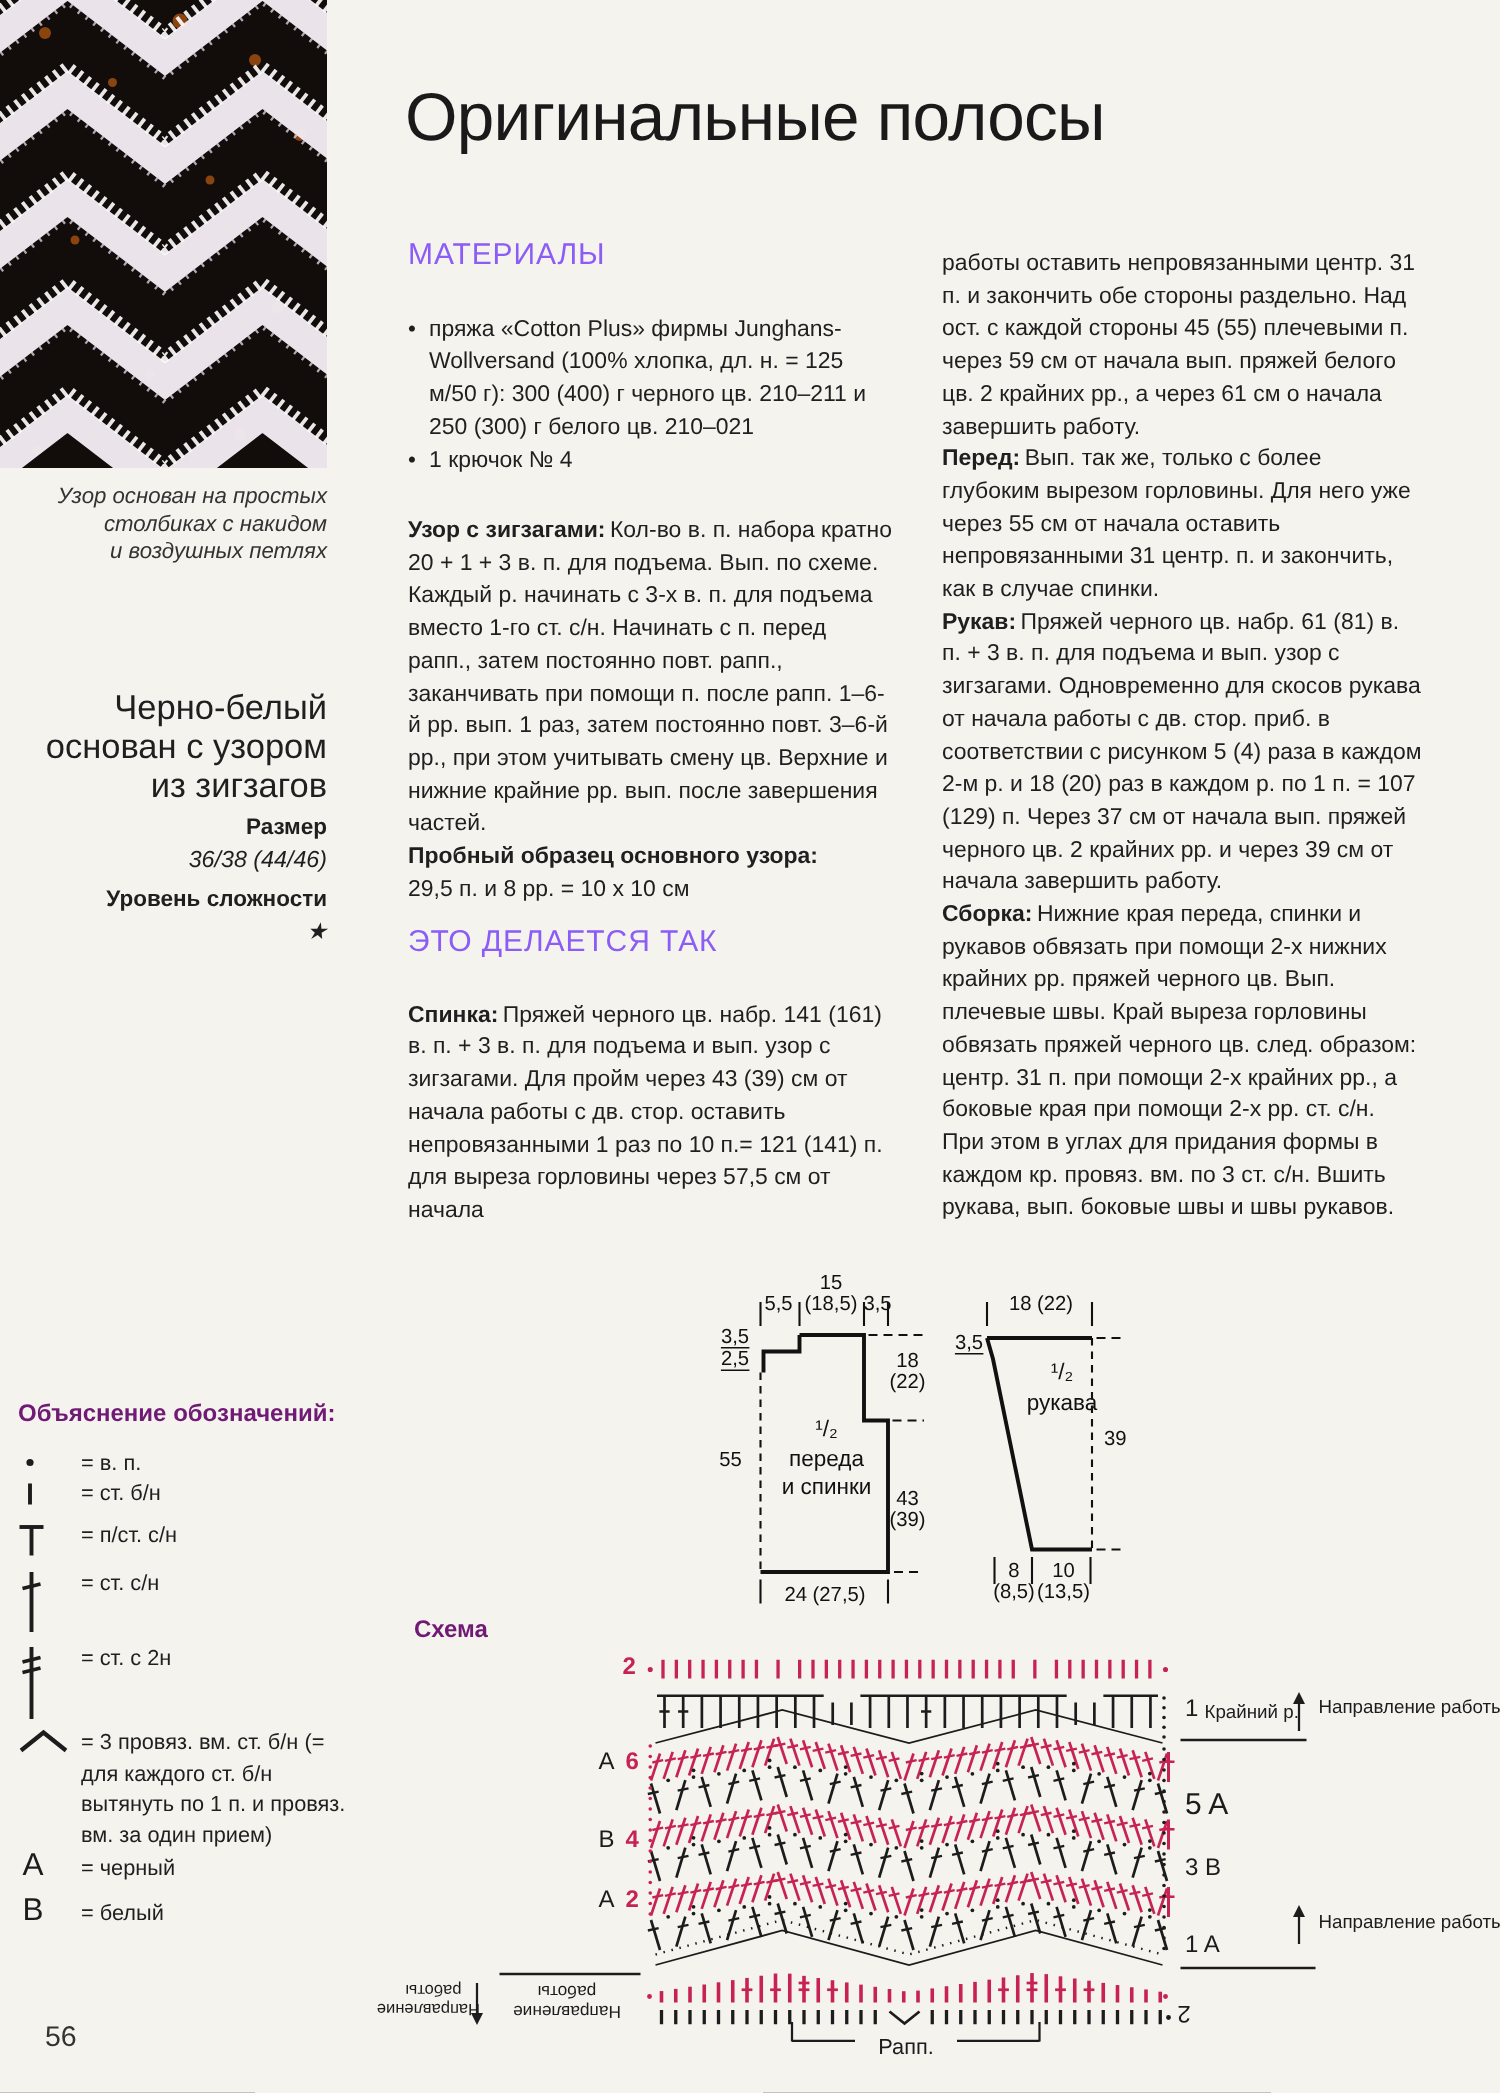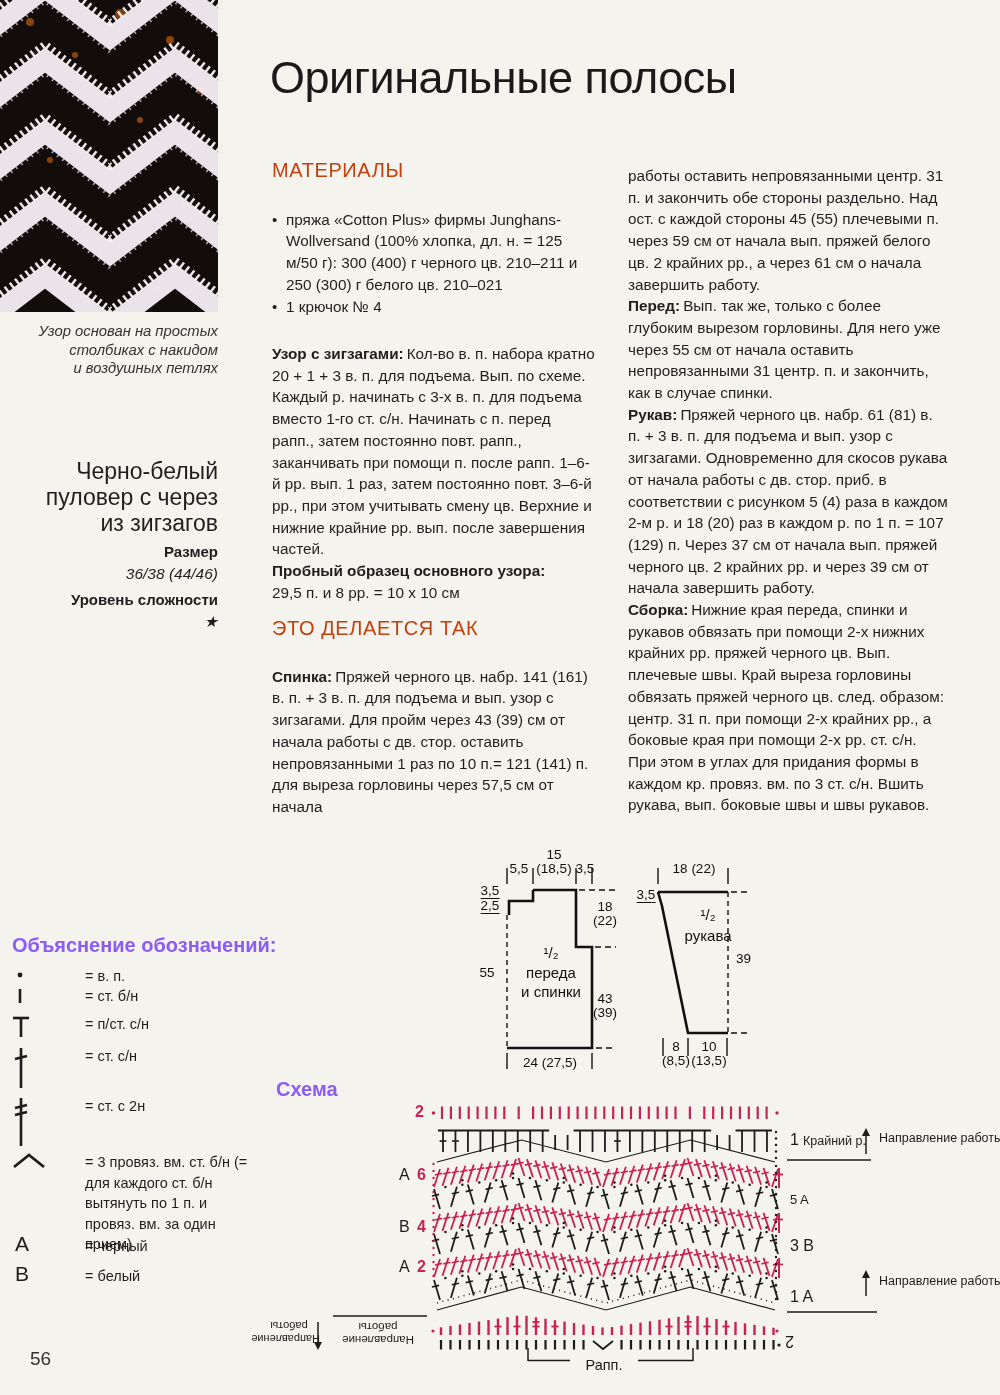--- a/index.html
+++ b/index.html
@@ -1,36 +1,36 @@
 <!DOCTYPE html>
 <html><head>
 <meta charset="utf-8">
 <style>
   html,body{margin:0;padding:0;background:#9a9a9a;}
   #page{position:relative;width:1000px;height:1395px;background:#f5f3ee;
         font-family:"Liberation Sans",sans-serif;color:#222;overflow:hidden;margin:0 auto;}
   .abs{position:absolute;}
   
   .main-title{left:270px;top:52px;font-size:45px;font-weight:400;color:#1a1a1a;letter-spacing:-0.5px;}
-  .sec-head{font-size:20px;font-weight:400;color:#c2410c;letter-spacing:0.6px;}
+  .sec-head{font-size:20px;font-weight:400;color:#8b5cf6;letter-spacing:0.6px;}
   
   .col{width:324px;font-size:15.3px;line-height:21.7px;color:#1f1f1f;text-align:left;}
   .col p{margin:0;}
   b.lead{font-weight:bold;margin-right:3px;}
   .bullet-row{display:flex;margin-top:0;}
   .bullet-dot{width:14px;flex:0 0 14px;font-size:15px;}
   
   .photo-caption{left:18px;top:322px;width:200px;text-align:right;font-style:italic;
                  font-size:14.8px;line-height:18.5px;color:#333;}
   .project-block{left:0px;top:458px;width:218px;text-align:right;color:#1f1f1f;}
   .project-title{font-size:23px;line-height:26px;font-weight:400;}
   .small-bold{font-size:15px;font-weight:bold;line-height:22px;margin-top:5px;padding-left:44px;}
   .small-val{font-size:15.5px;line-height:21px;font-style:italic;}
-  .legend-head{font-size:20px;font-weight:bold;color:#8b5cf6;}
-  .legend-item{position:absolute;left:0;display:flex;gap:31px;}
+  .legend-head{font-size:16px;font-weight:bold;color:#701a75;}
+  .legend-item{position:absolute;left:0;display:flex;}
   .legend-icon{width:42px;flex:0 0 42px;}
   .legend-text{font-size:14.5px;line-height:20.5px;color:#1f1f1f;}
   .legend-letter{font-size:21px;color:#1c1c1c;width:42px;flex:0 0 42px;padding-left:3px;box-sizing:border-box;}
   .pageno{left:30px;top:1348px;font-size:19px;color:#333;}
   
   .sl{position:absolute;font-size:13.5px;line-height:14px;color:#111;white-space:nowrap;}
   .c{transform:translateX(-50%);}
   .u{border-bottom:1.5px solid #111;padding-bottom:0px;}
   
   .cl{position:absolute;white-space:nowrap;color:#1c1c1c;}
@@ -82,21 +82,21 @@
 
   <div class="abs photo-caption">
     <div>Узор основан на простых</div>
     <div>столбиках с накидом</div>
     <div>и воздушных петлях</div>
   </div>
 
   <div class="abs project-block">
     <div class="project-title">
       <div>Черно-белый</div>
-      <div>пуловер с через</div>
+      <div>основан с узором</div>
       <div>из зигзагов</div>
     </div>
     <div class="small-bold">Размер</div>
     <div class="small-val">36/38 (44/46)</div>
     <div class="small-bold">Уровень сложности</div>
     <div class="small-val">★</div>
   </div>
 
   <div class="abs main-title">Оригинальные полосы</div>
 
@@ -931,21 +931,21 @@
   <span class="cl" style="left:399px;top:1166px;font-size:16px">A</span>
   <span class="cl red" style="left:417px;top:1166px;font-size:16px;font-weight:bold">6</span>
   <span class="cl" style="left:399px;top:1218px;font-size:16px">B</span>
   <span class="cl red" style="left:417px;top:1218px;font-size:16px;font-weight:bold">4</span>
   <span class="cl" style="left:399px;top:1258px;font-size:16px">A</span>
   <span class="cl red" style="left:417px;top:1258px;font-size:16px;font-weight:bold">2</span>
 
   <span class="cl" style="left:790px;top:1131px;font-size:16px">1</span>
   <span class="cl" style="left:803px;top:1134px;font-size:12.5px">Крайний р.</span>
   <span class="cl" style="left:879px;top:1131px;font-size:12.5px">Направление работы</span>
-  <span class="cl" style="left:790px;top:1192px;font-size:13px">5 A</span>
+  <span class="cl" style="left:790px;top:1192px;font-size:20px">5 A</span>
   <span class="cl" style="left:790px;top:1237px;font-size:16px">3 B</span>
   <span class="cl" style="left:790px;top:1288px;font-size:16px">1 A</span>
   <span class="cl" style="left:879px;top:1274px;font-size:12.5px">Направление работы</span>
   <span class="cl rot" style="left:785px;top:1332px;font-size:16px">2</span>
 
   <span class="cl rot" style="left:258px;top:1320px;width:62px;font-size:11px;line-height:12.5px;white-space:normal;text-align:center">Направление работы</span>
   <span class="cl rot" style="left:335px;top:1320px;width:86px;font-size:11.5px;line-height:13px;white-space:normal;text-align:center">Направление работы</span>
 
   <span class="cl c" style="left:604px;top:1357px;font-size:14.5px">Рапп.</span>
 

